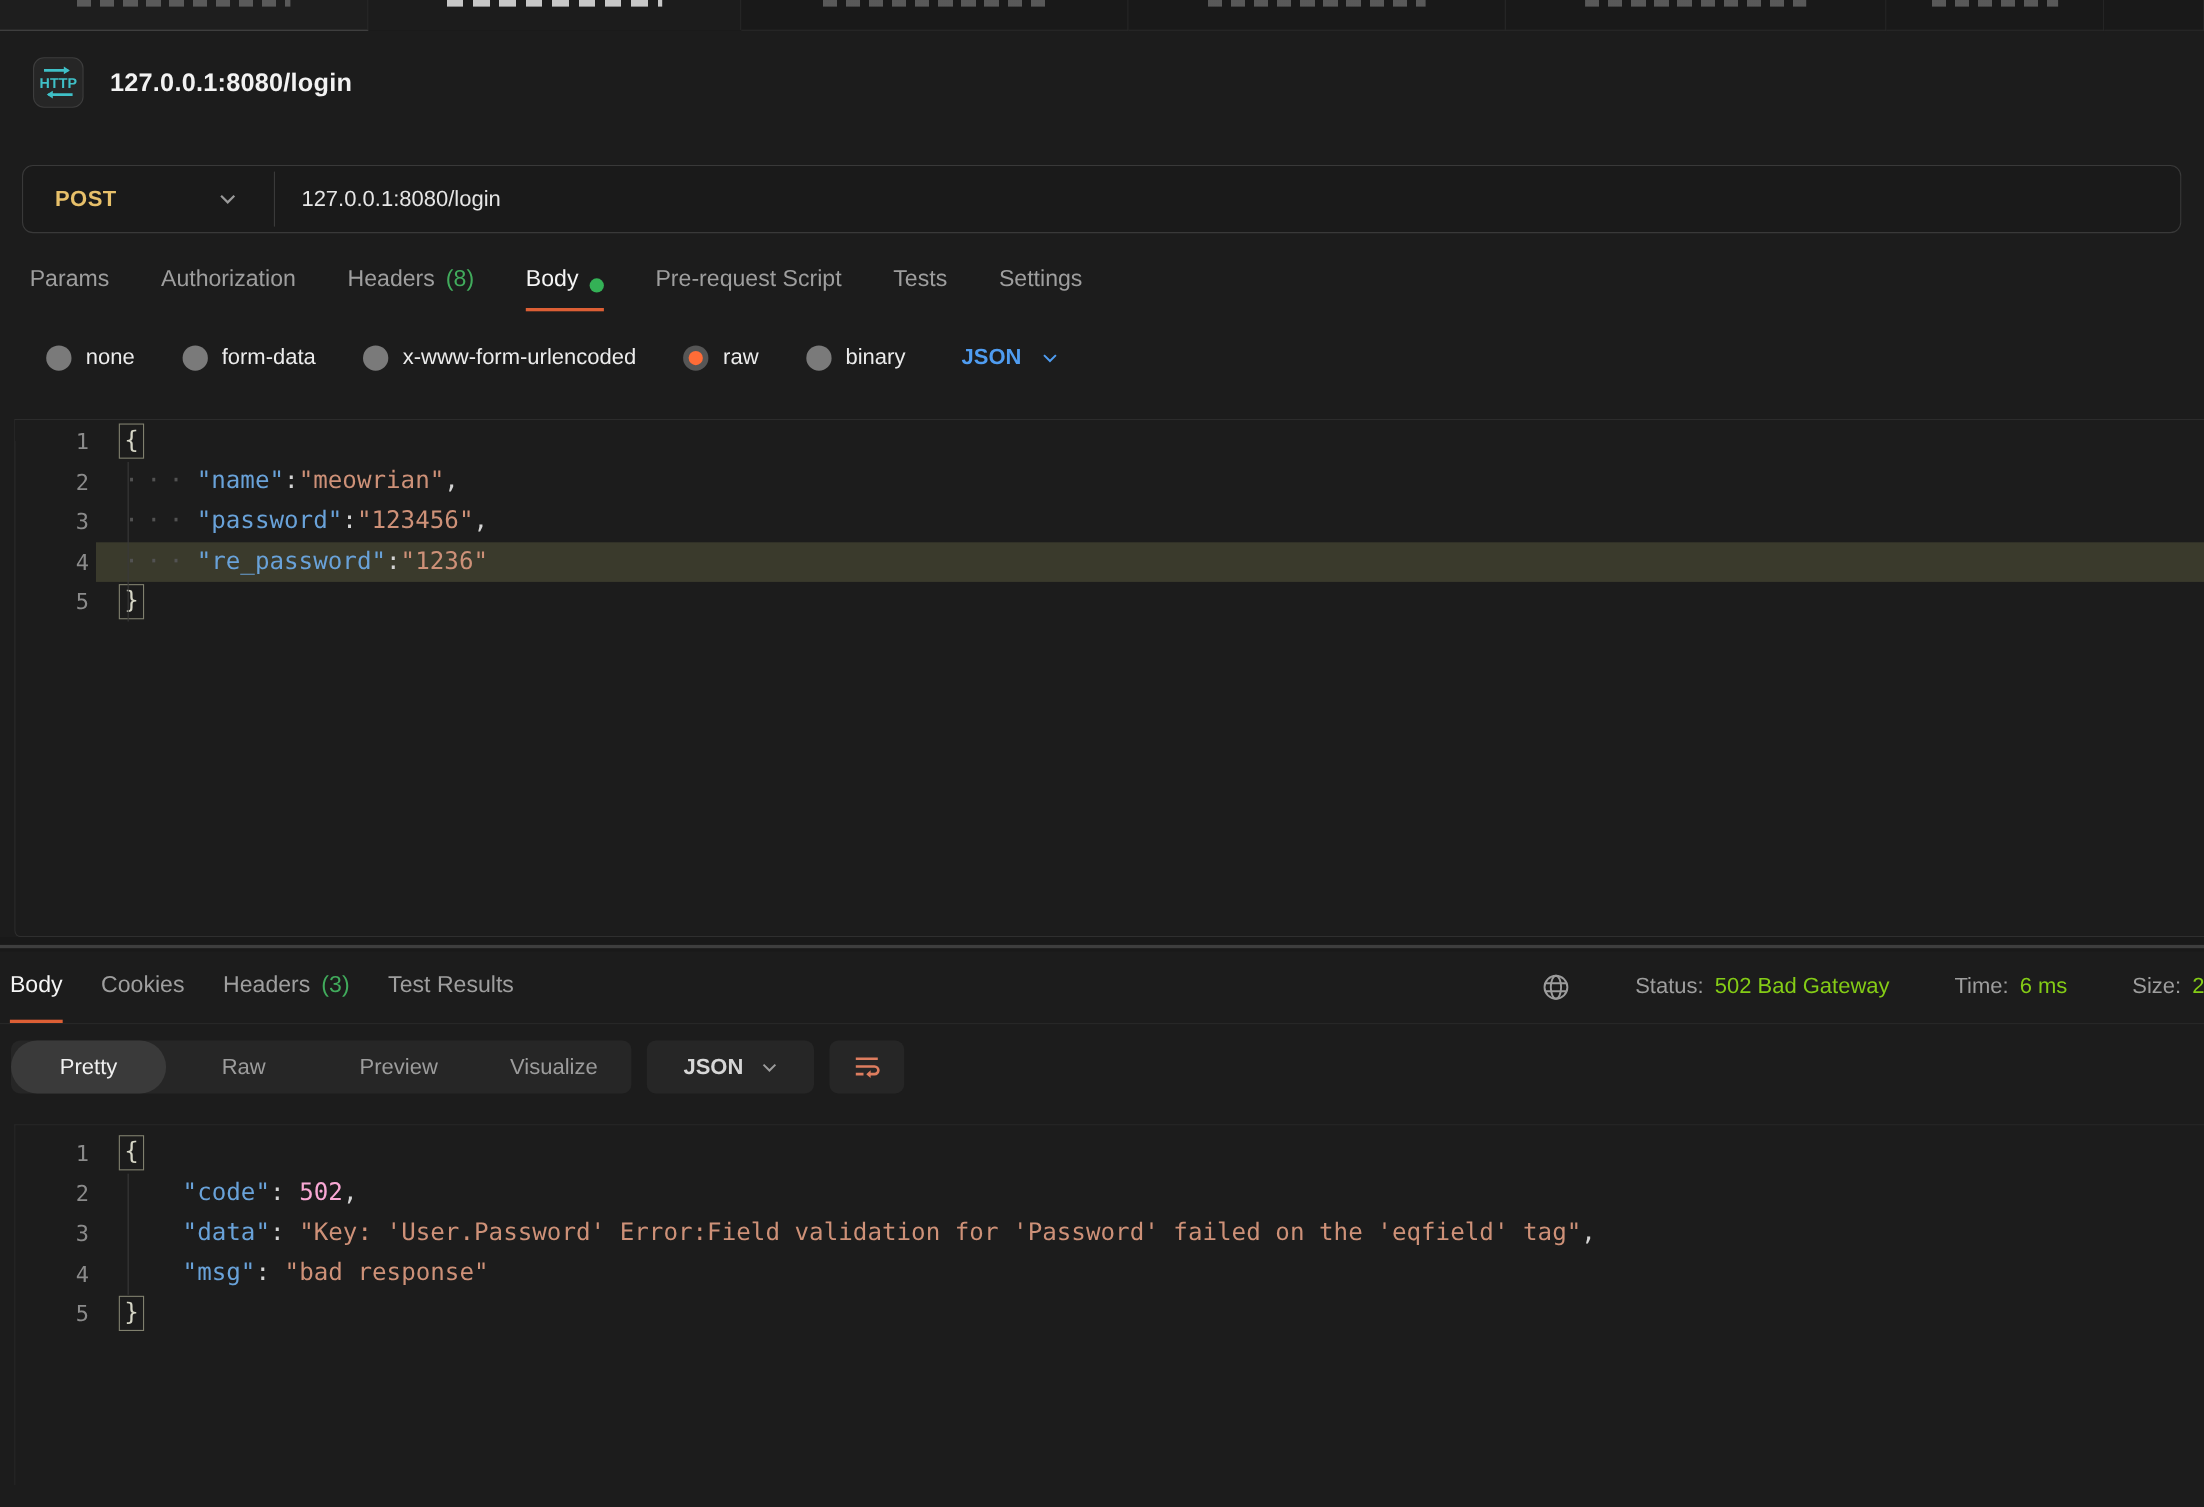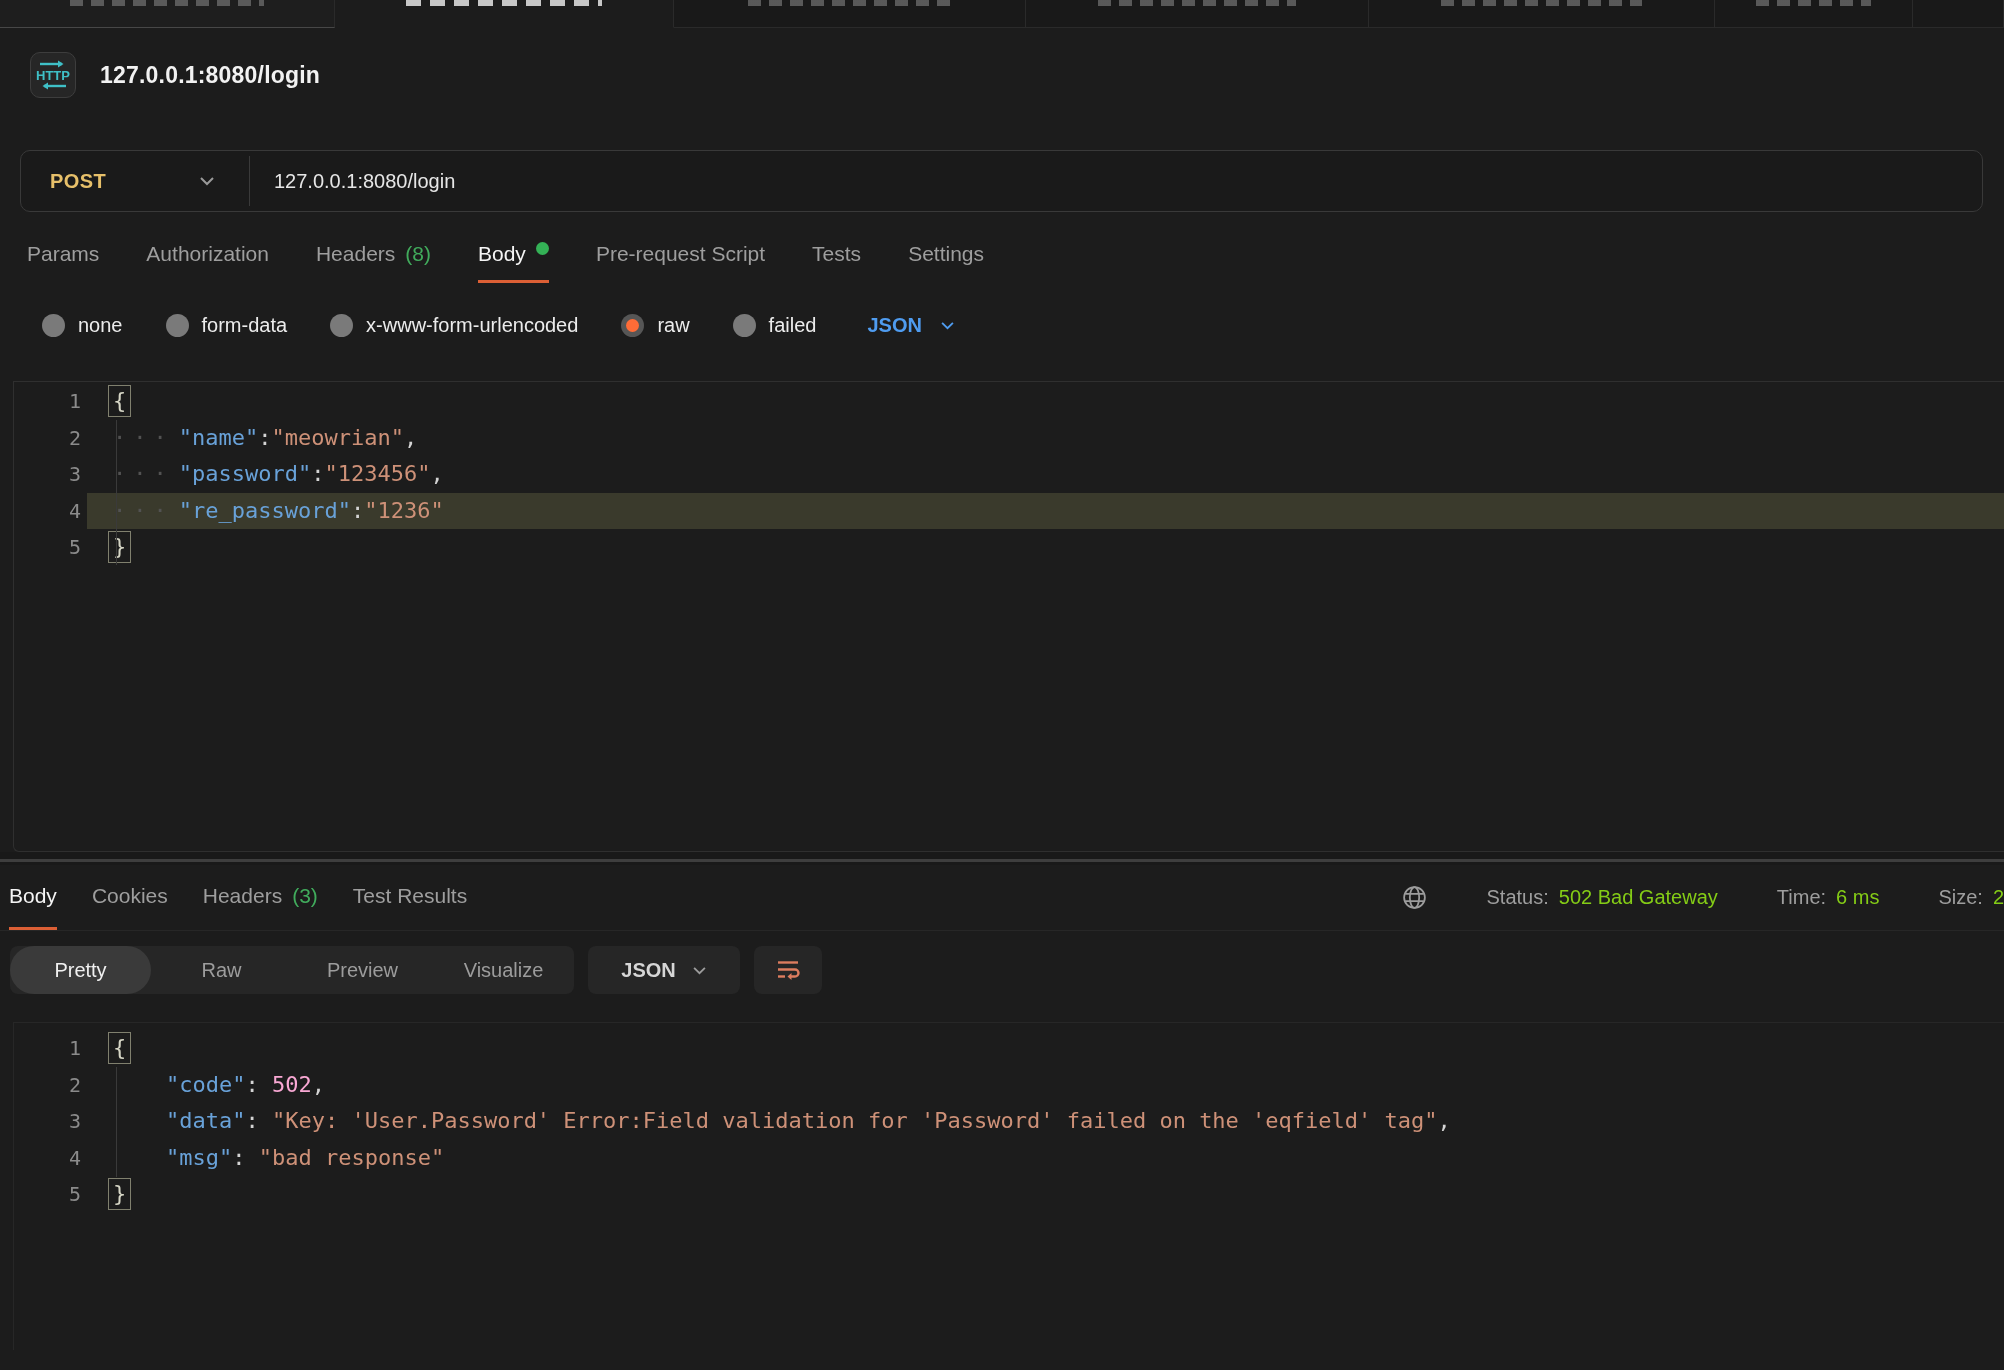--- a/index.html
+++ b/index.html
@@ -35,21 +35,21 @@
     background:#1a1a1a; display:flex; align-items:center; }
   .method { width:228px; display:flex; align-items:center; justify-content:space-between;
     padding:0 34px 0 29px; cursor:pointer; }
   .method-label { color:#e7c06a; font-weight:bold; font-size:20px; letter-spacing:.4px; }
   .url-divider { width:1px; height:50px; background:#3a3a3a; }
   .url-text { padding-left:24px; font-size:20px; color:#e6e6e6; }
 
   
   .req-tabs { display:flex; gap:47px; margin:18px 0 0 27px; }
   .tab { font-size:21px; color:#9e9e9e; padding:12px 0 14px; border-bottom:3px solid transparent;
-    display:flex; align-items:flex-start; gap:10px; cursor:pointer; }
+    display:flex; align-items:flex-end; gap:10px; cursor:pointer; }
   .tab.active { color:#f5f5f5; border-bottom-color:#dc5f35; }
   .tab .count { color:#41ab5c; }
   .tab-dot { width:13px; height:13px; border-radius:50%; background:#34b156; }
 
   
   .modes { display:flex; align-items:center; gap:43px; margin:20px 0 0 42px; height:44px; }
   .mode { display:flex; align-items:center; gap:13px; cursor:pointer; }
   .radio { width:23px; height:23px; border-radius:50%; background:#7a7a7a; position:relative; }
   .radio.sel { background:#565656; }
   .radio.sel::after { content:""; position:absolute; inset:5px; border-radius:50%; background:#ff6c37; }
@@ -196,21 +196,21 @@
       <div class="mode">
         <span class="radio"></span>
         <span class="mode-label">x-www-form-urlencoded</span>
       </div>
       <div class="mode">
         <span class="radio sel"></span>
         <span class="mode-label">raw</span>
       </div>
       <div class="mode">
         <span class="radio"></span>
-        <span class="mode-label">failed</span>
+        <span class="mode-label">binary</span>
       </div>
     <div class="fmt-select">
       <span class="fmt-label">JSON</span>
       <svg width="15" height="9" viewBox="0 0 16 10">
         <path d="M2 2 L8 8 L14 2" stroke="#4f9cf0" stroke-width="2" fill="none"></path>
       </svg>
     </div>
   </div>
 
   <div class="editor request">

